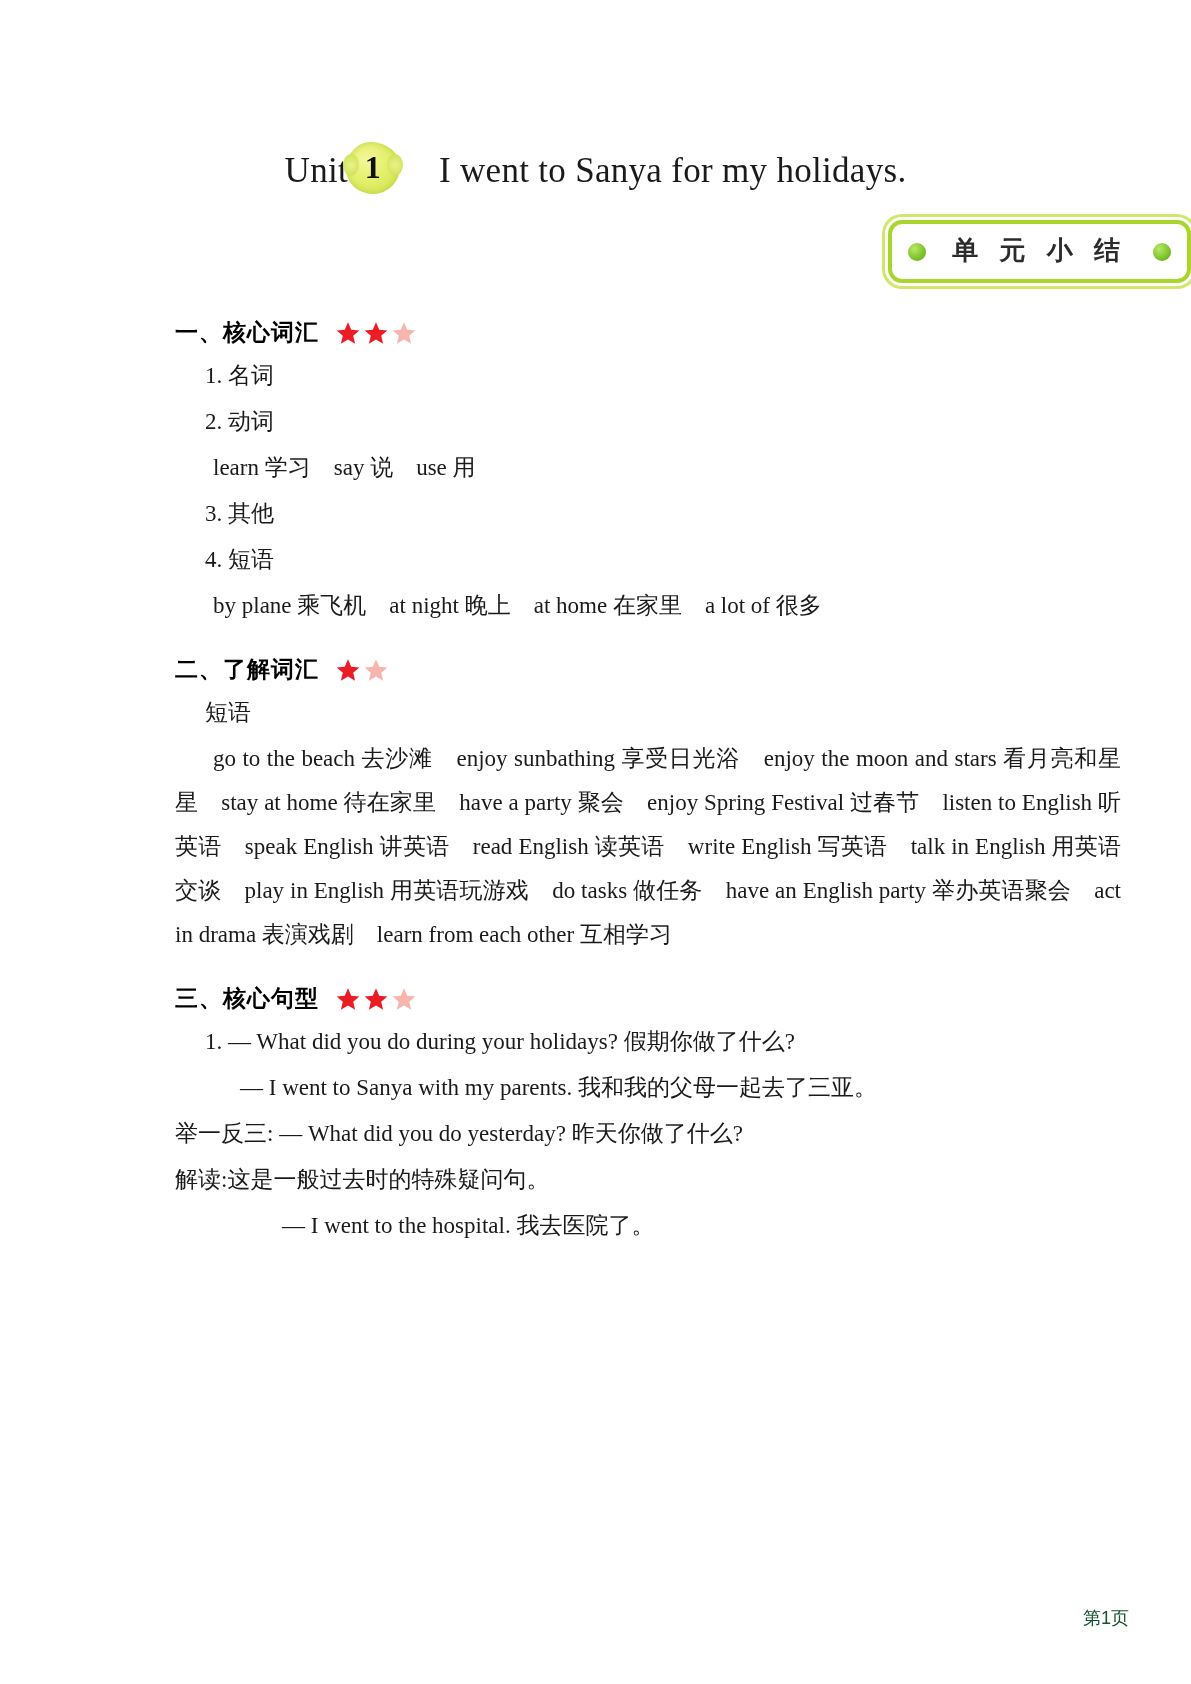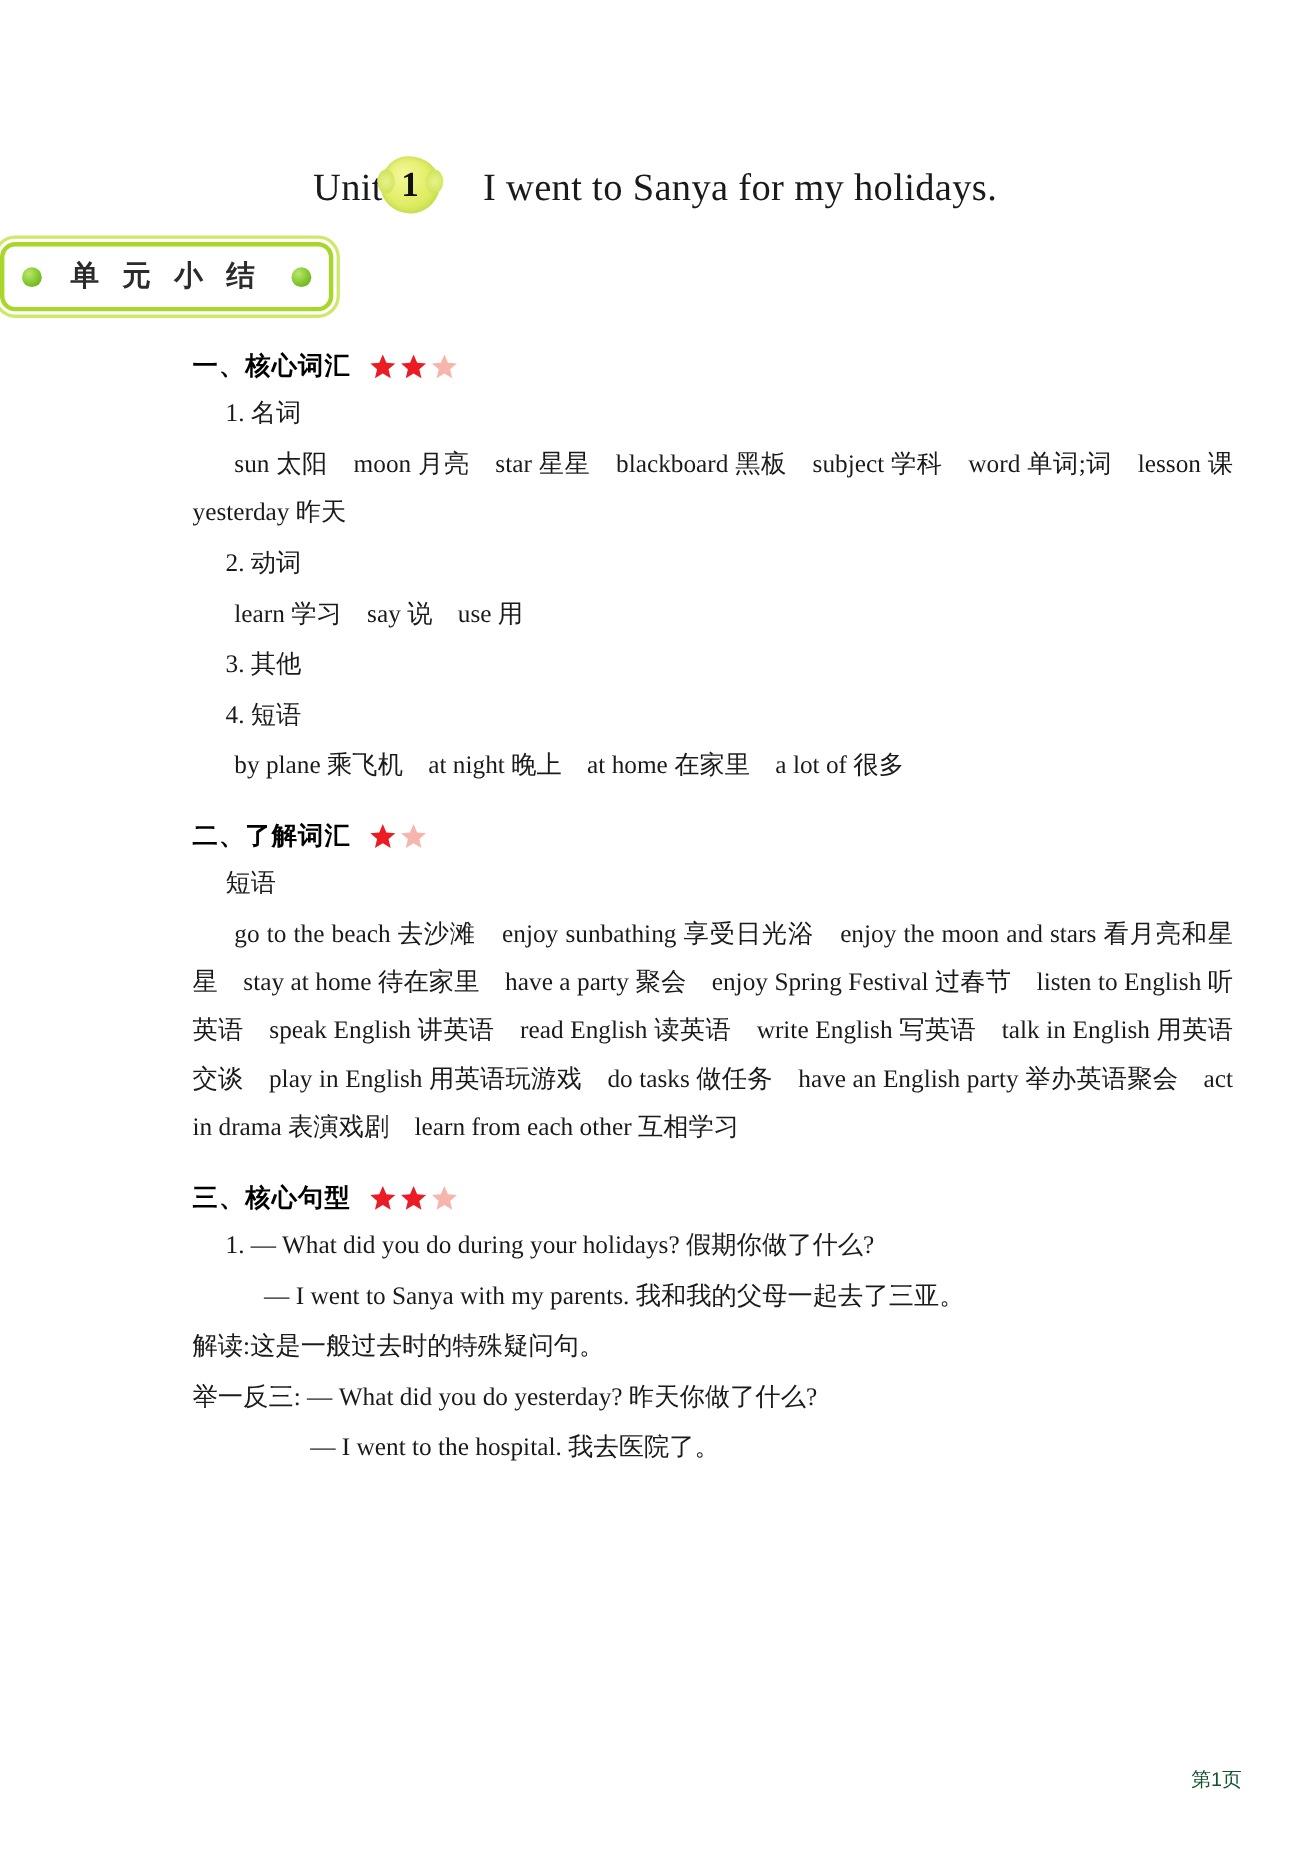--- a/index.html
+++ b/index.html
@@ -81,21 +81,21 @@
     color: #111;
   }
   .title-main {
     font-size: 35px;
     margin-left: 29px;
   }
 
   
   .pill-wrap {
     margin-top: 24px;
-    text-align: left;
+    text-align: right;
   }
   .pill {
     display: inline-block;
     position: relative;
     padding: 9px 38px 11px 38px;
     border: 4px solid #a9d62a;
     border-radius: 14px;
     background: #ffffff;
     box-shadow: 0 0 0 3px #ffffff, 0 0 0 6px #cfe86a;
   }
@@ -210,21 +210,20 @@
         </span>
         <span class="star">
           <svg viewBox="0 0 24 24" width="26" height="26">
               <path d="M12 2 L15 9 L22.5 9.6 L16.8 14.5 L18.6 22 L12 18 L5.4 22 L7.2 14.5 L1.5 9.6 L9 9 Z" fill="#f7b6ad"></path>
             </svg>
         </span>
       </span>
     </div>
 
     <div class="para indent">1. 名词</div>
-    <div class="para flow">sun 太阳　moon 月亮　star 星星　blackboard 黑板　subject 学科　word 单词;词　lesson 课　yesterday 昨天</div>
     <div class="para indent">2. 动词</div>
     <div class="para flow">learn 学习　say 说　use 用</div>
     <div class="para indent">3. 其他</div>
     <div class="para indent">4. 短语</div>
     <div class="para flow">by plane 乘飞机　at night 晚上　at home 在家里　a lot of 很多</div>
 
     <div class="sec-head">
       <span class="lbl">二、了解词汇</span>
       <span class="stars">
         <span class="star">
@@ -259,20 +258,20 @@
         <span class="star">
           <svg viewBox="0 0 24 24" width="26" height="26">
               <path d="M12 2 L15 9 L22.5 9.6 L16.8 14.5 L18.6 22 L12 18 L5.4 22 L7.2 14.5 L1.5 9.6 L9 9 Z" fill="#f7b6ad"></path>
             </svg>
         </span>
       </span>
     </div>
 
     <div class="para indent">1. — What did you do during your holidays?  假期你做了什么?</div>
     <div class="para sub">— I went to Sanya with my parents.  我和我的父母一起去了三亚。</div>
+    <div class="para note">举一反三: — What did you do yesterday?  昨天你做了什么?</div>
     <div class="para note">解读:这是一般过去时的特殊疑问句。</div>
-    <div class="para note">举一反三: — What did you do yesterday?  昨天你做了什么?</div>
     <div class="para sub2">— I went to the hospital.  我去医院了。</div>
 
   </div>
 
   <div class="footer">第1页</div>
 </div>
 
 </body></html>

